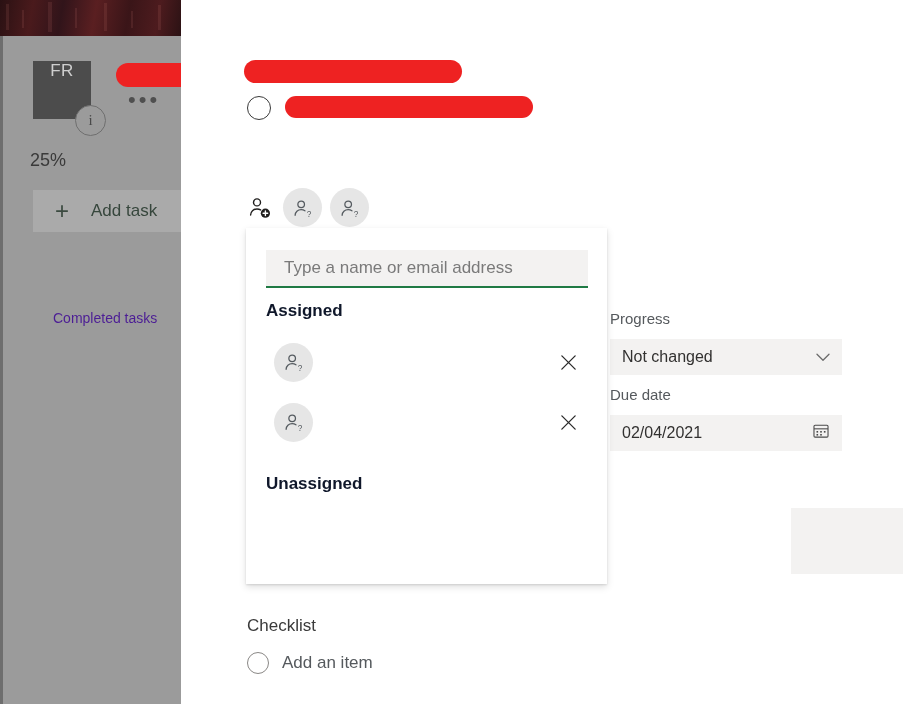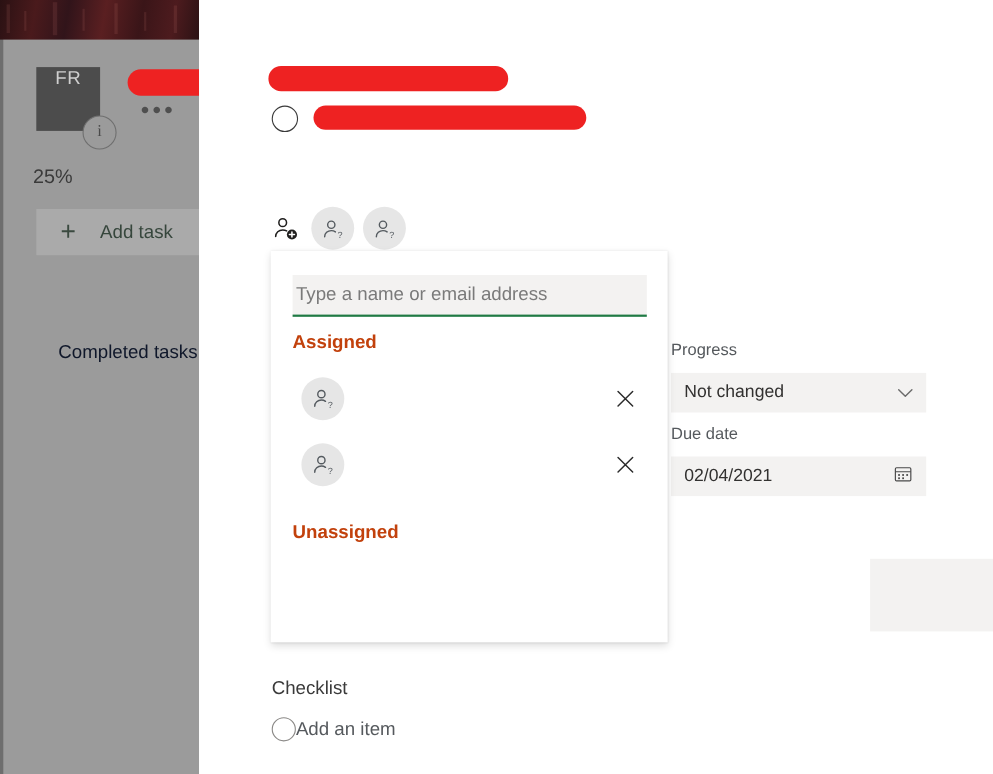--- a/index.html
+++ b/index.html
@@ -105,22 +105,22 @@
   #add-task-btn .plus {
     font-size: 24px;
     font-weight: 300;
     margin-right: 22px;
     line-height: 1;
     color: #3b4a40;
   }
   #completed-tasks-label {
     position: absolute;
     left: 53px; top: 310px;
-    font-size: 17px;
-    color: #0f172a;
+    font-size: 14px;
+    color: #4c1d95;
     white-space: nowrap;
   }
 
   
   #task-panel {
     position: absolute;
     left: 181px; top: 0;
     width: 722px; height: 704px;
     background: #ffffff;
   }
@@ -232,20 +232,21 @@
     position: absolute;
     left: 66px; top: 616px;
     font-size: 17px;
     color: #3a3a3a;
   }
   #checklist-add-row {
     position: absolute;
     left: 66px; top: 652px;
     display: flex;
     align-items: center;
+    gap: 13px;
   }
   #checklist-add-row .circ {
     width: 22px; height: 22px;
     border: 1.5px solid #8a8886;
     border-radius: 50%;
     box-sizing: border-box;
   }
   #checklist-add-row .txt {
     font-size: 17px;
     color: #55595d;
@@ -264,34 +265,34 @@
     left: 20px; top: 22px;
     width: 322px;
   }
   #assign-search {
     width: 100%;
     height: 38px;
     background: #f3f2f1;
     border: none;
     border-bottom: 2px solid #1f7a44;
     box-sizing: border-box;
-    padding: 0 3px;
+    padding: 0 18px;
     font-size: 17px;
     color: #323130;
     font-family: "Liberation Sans", sans-serif;
     outline: none;
   }
   #assign-search::placeholder { color: #7a7a7a; opacity: 1; }
 
   .flyout-section-title {
     position: absolute;
     left: 20px;
     font-size: 17px;
     font-weight: bold;
-    color: #c2410c;
+    color: #0f172a;
   }
   #assigned-title { top: 73px; }
   #unassigned-title { top: 246px; }
 
   .assignee-row {
     position: absolute;
     left: 0;
     width: 361px;
     height: 60px;
     display: flex;

